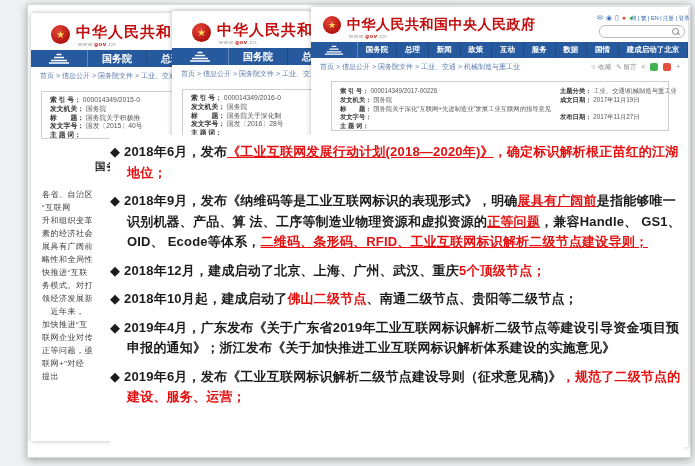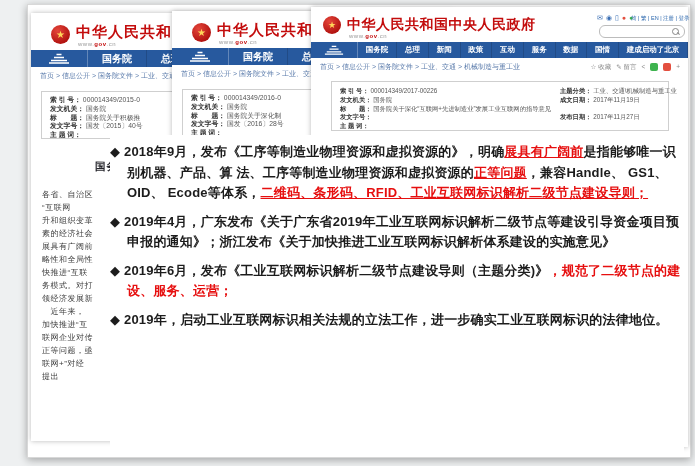--- a/index.html
+++ b/index.html
@@ -266,19 +266,21 @@
           <div class="doc-spacer"></div>
           <div class="doc-row">
             <span class="doc-label">发布日期： </span>
             <span class="doc-value">2017年11月27日</span>
           </div>
         </div>
     </div>
   </div>
 
   <div class="overlay">
-      <div class="bullet"><span class="">◆ 2018年9月，发布《工序等制造业物理资源和虚拟资源的》，明确</span><span class="red u">展具有广阔前</span><span class="">是指能够唯一识别机器、产品、算 法、工序等制造业物理资源和虚拟资源的</span><span class="red u">正等问题</span><span class="">，兼容Handle、 GS1、OID、 Ecode等体系，</span><span class="red u">二维码、条形码、RFID、工业互联网标识解析二级节点建设导则；</span></div>
+      <div class="bullet"><span class="">◆ 2018年6月，发布</span><span class="red u">《工业互联网发展行动计划(2018—2020年)》</span><span class="red">，确定标识解析根正苗红的江湖地位；</span></div>
+      <div class="bullet"><span class="">◆ 2018年9月，发布《纳维码等是工业互联网标识的表现形式》，明确</span><span class="red u">展具有广阔前</span><span class="">是指能够唯一识别机器、产品、算 法、工序等制造业物理资源和虚拟资源的</span><span class="red u">正等问题</span><span class="">，兼容Handle、 GS1、OID、 Ecode等体系，</span><span class="red u">二维码、条形码、RFID、工业互联网标识解析二级节点建设导则；</span></div>
+      <div class="bullet"><span class="">◆ 2018年12月，建成启动了北京、上海、广州、武汉、重庆</span><span class="red">5个顶级节点；</span></div>
+      <div class="bullet"><span class="">◆ 2018年10月起，建成启动了</span><span class="red">佛山二级节点</span><span class="">、南通二级节点、贵阳等二级节点；</span></div>
       <div class="bullet"><span class="">◆ 2019年4月，广东发布《关于广东省2019年工业互联网标识解析二级节点等建设引导资金项目预申报的通知》；浙江发布《关于加快推进工业互联网标识解析体系建设的实施意见》</span></div>
-      <div class="bullet"><span class="">◆ 2019年6月，发布《工业互联网标识解析二级节点建设导则（主题分类)》</span><span class="red">，规范了二级节点的建设、服务、运营；</span></div>
-      <div class="bullet"><span class="">◆ 2019年，启动工业互联网标识相关法规的立法工作，进一步确实工业互联网标识的法律地位。</span></div>
+      <div class="bullet"><span class="">◆ 2019年6月，发布《工业互联网标识解析二级节点建设导则（征求意见稿)》</span><span class="red">，规范了二级节点的建设、服务、运营；</span></div>
     </div>
 
 </div>
 
 </body></html>

